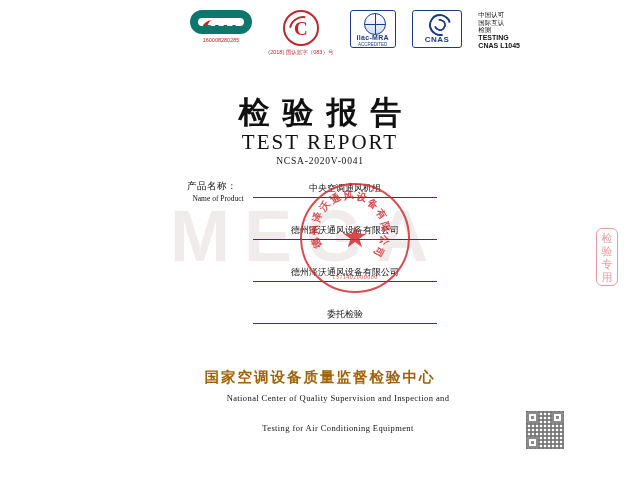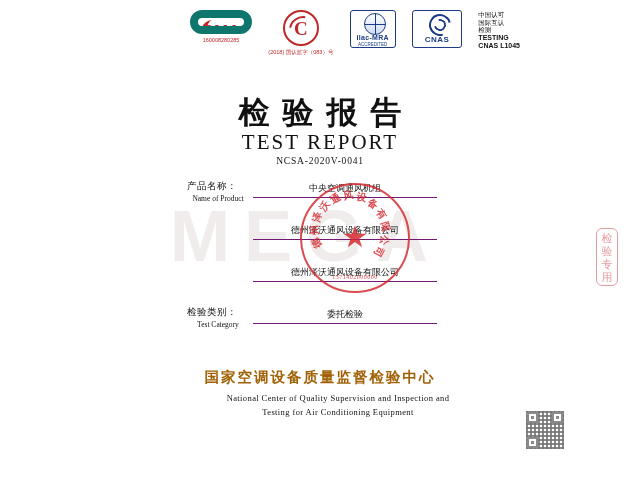--- a/index.html
+++ b/index.html
@@ -411,21 +411,21 @@
   .footer .org-en1,
   .footer .org-en2 {
     font-size: 8.5px;
     color: #111;
     letter-spacing: 0.4px;
     margin-top: 6px;
     font-family: "Liberation Serif", serif;
     padding-left: 36px;
   }
   .footer .org-en2 {
-    margin-top: 4px;
+    margin-top: 20px;
   }
 
   
   .qr {
     position: absolute;
     right: 75px;
     bottom: 30px;
     width: 38px;
     height: 38px;
     background-color: #ffffff;
@@ -523,24 +523,20 @@
 
     <div class="field-row">
       <div class="field-value">德州泽沃通风设备有限公司</div>
     </div>
 
     <div class="field-row">
       <div class="field-value">德州泽沃通风设备有限公司</div>
     </div>
 
     <div class="field-row">
-      <div class="field-label">
-        <span class="cn">检验类别：</span>
-        <span class="en">Test Category</span>
-      </div>
       <div class="field-value">委托检验</div>
     </div>
 
   </div>
 
   <div class="seal">
     <div class="arc-text" id="seal-ring">
         <span style="transform: translate(-50%, -50%) translate(-37.0838px, 19.7178px) rotate(-118deg);">德</span>
         <span style="transform: translate(-50%, -50%) translate(-41.7262px, 4.78764px) rotate(-96.5455deg);">州</span>
         <span style="transform: translate(-50%, -50%) translate(-40.5861px, -10.806px) rotate(-75.0909deg);">泽</span>

